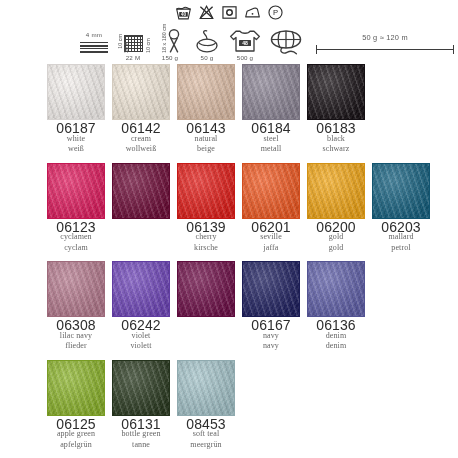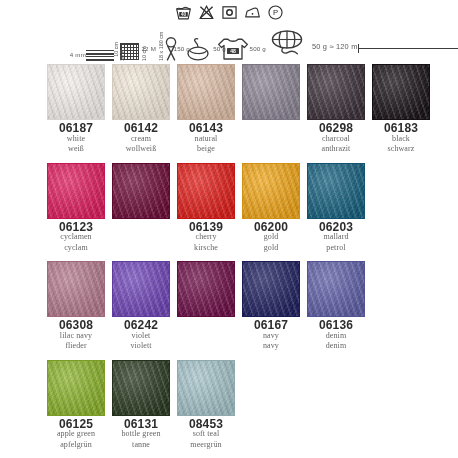--- a/index.html
+++ b/index.html
@@ -40,23 +40,23 @@
     position: absolute;
     top: 24px;
     left: 0;
     width: 458px;
     height: 38px;
   }
   .spec {
     position: absolute;
     bottom: 0;
     display: flex;
-    flex-direction: row;
+    flex-direction: column;
     align-items: center;
-    justify-content: flex-end;
+    justify-content: flex-start;
   }
   .spec-cap {
     font-size: 6.2px;
     color: #5a5a5a;
     letter-spacing: .2px;
     line-height: 8px;
     white-space: nowrap;
   }
   .spec-art { position: relative; }
   .vlabel {
@@ -149,22 +149,22 @@
     inset: 0;
     background: radial-gradient(ellipse at 35% 30%, rgba(255,255,255,.20), rgba(0,0,0,.10) 80%);
   }
   .lbl {
     text-align: center;
     line-height: 10.5px;
     margin-top: 3px;
     width: 64px;
   }
   .code {
-    font-size: 12px;
-    font-weight: bold;
+    font-size: 14px;
+    font-weight: normal;
     color: #2d2d2d;
     letter-spacing: .1px;
   }
   .nm-en, .nm-de {
     font-size: 8px;
     color: #666666;
     letter-spacing: .1px;
     font-family: Liberation Serif, serif;
   }
 </style>
@@ -333,31 +333,24 @@
         <div class="nm-en">natural</div>
         <div class="nm-de">beige</div>
       </div>
     </div>
     <div class="cell">
       <div class="swatch" style="background-color: rgb(139, 132, 148);">
         <div class="tex"></div>
           <div class="tex2"></div>
           <div class="sheen"></div>
       </div>
-    </div>
-    <div class="cell">
-      <div class="swatch" style="background-color: rgb(59, 48, 57);">
-        <div class="tex"></div>
-          <div class="tex2"></div>
-          <div class="sheen"></div>
-      </div>
-      <div class="lbl">
-        <div class="code">06298</div>
-        <div class="nm-en">charcoal</div>
-        <div class="nm-de">anthrazit</div>
+      <div class="lbl">
+        <div class="code">06184</div>
+        <div class="nm-en">steel</div>
+        <div class="nm-de">metall</div>
       </div>
     </div>
     <div class="cell">
       <div class="swatch" style="background-color: rgb(25, 19, 23);">
         <div class="tex"></div>
           <div class="tex2"></div>
           <div class="sheen"></div>
       </div>
       <div class="lbl">
         <div class="code">06183</div>
@@ -393,20 +386,32 @@
           <div class="tex2"></div>
           <div class="sheen"></div>
       </div>
       <div class="lbl">
         <div class="code">06139</div>
         <div class="nm-en">cherry</div>
         <div class="nm-de">kirsche</div>
       </div>
     </div>
     <div class="cell">
+      <div class="swatch" style="background-color: rgb(239, 88, 33);">
+        <div class="tex"></div>
+          <div class="tex2"></div>
+          <div class="sheen"></div>
+      </div>
+      <div class="lbl">
+        <div class="code">06201</div>
+        <div class="nm-en">seville</div>
+        <div class="nm-de">jaffa</div>
+      </div>
+    </div>
+    <div class="cell">
       <div class="swatch" style="background-color: rgb(240, 165, 22);">
         <div class="tex"></div>
           <div class="tex2"></div>
           <div class="sheen"></div>
       </div>
       <div class="lbl">
         <div class="code">06200</div>
         <div class="nm-en">gold</div>
         <div class="nm-de">gold</div>
       </div>

